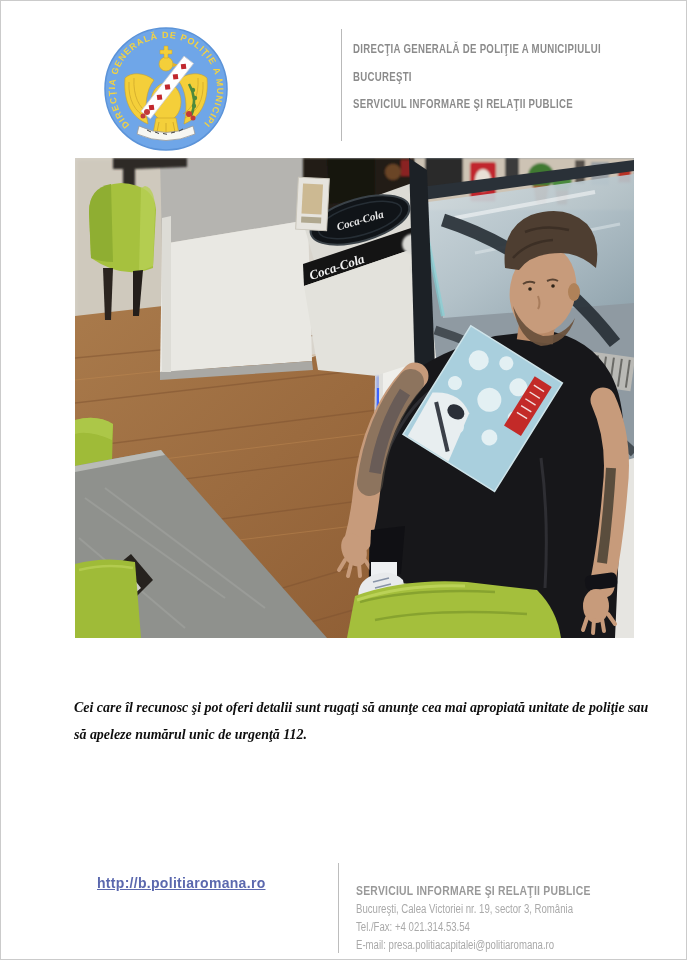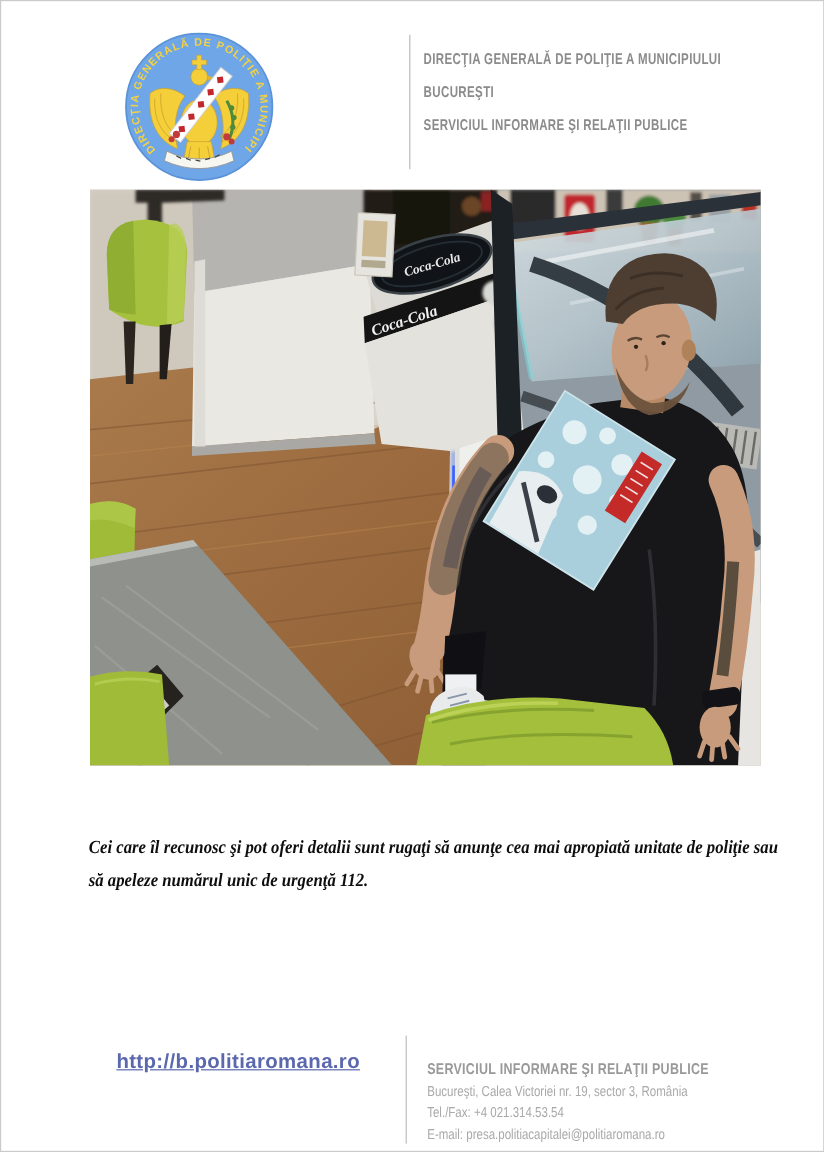--- a/index.html
+++ b/index.html
@@ -14,21 +14,21 @@
             transform:scaleX(0.74);transform-origin:left top;letter-spacing:.4px;}
   
   .photo{position:absolute;left:74px;top:157px;width:559px;height:480px;overflow:hidden;background:#cfcabf;}
   .photo svg{display:block;}
   
   .caption{position:absolute;left:73px;top:676px;width:640px;
            font-family:"Liberation Serif",serif;font-style:italic;font-weight:bold;
            font-size:15.5px;line-height:27px;color:#0e0e0e;
            transform:scaleX(0.9);transform-origin:left top;}
   
-  .ftr-link{position:absolute;left:96px;top:874px;font-size:17px;font-weight:bold;
+  .ftr-link{position:absolute;left:96px;top:874px;font-size:14px;font-weight:bold;
             color:#5b68ae;text-decoration:underline;letter-spacing:.3px;}
   .ftr-divider{position:absolute;left:337px;top:862px;width:1px;height:90px;background:#bdbdbd;}
   .ftr-info{position:absolute;left:355px;top:880px;transform:scaleX(0.8);transform-origin:left top;
             white-space:nowrap;}
   .ftr-dept{color:#999999;font-weight:bold;font-size:13px;line-height:19px;letter-spacing:.3px;}
   .ftr-line{color:#a9a9a9;font-size:12px;line-height:18px;}
 </style>
 </head>
 <body>
 

